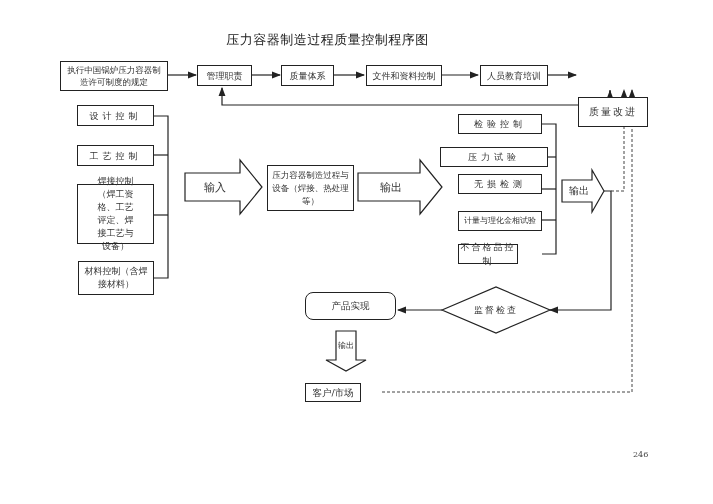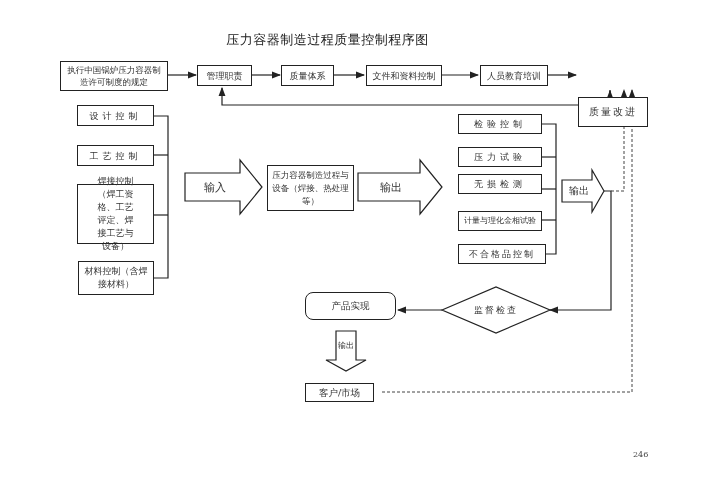--- a/index.html
+++ b/index.html
@@ -103,36 +103,36 @@
 <div class="lbl" style="left:563px;top:183px;width:32px;height:16px;font-size:10px;">输出</div>
 <div class="lbl" style="left:337px;top:333px;width:18px;height:26px;font-size:8px;line-height:12px;">输出</div>
 
 <div class="box" style="left:267px;top:165px;width:87px;height:46px;padding:0 4px;line-height:13px;font-size:8.5px;justify-content:center;">
   <span>压力容器制造过程与设备（焊接、热处理等）</span>
 </div>
 
 <div class="box spaced" style="left:458px;top:114px;width:84px;height:20px;">
   <span>检验控制</span>
 </div>
-<div class="box spaced" style="left:458px;top:147px;width:84px;height:20px;text-align:right;">
+<div class="box spaced" style="left:440px;top:147px;width:108px;height:20px;text-align:right;">
   <span>压力试验</span>
 </div>
 <div class="box spaced" style="left:458px;top:162px;width:84px;height:20px;margin-top:12px;">
   <span>无损检测</span>
 </div>
 <div class="box" style="left:458px;top:211px;width:84px;height:20px;font-size:8px;">
   <span>计量与理化金相试验</span>
 </div>
-<div class="box" style="left:458px;top:244px;width:88px;height:20px;letter-spacing:2px;">
+<div class="box" style="left:458px;top:244px;width:60px;height:20px;letter-spacing:2px;">
   <span>不合格品控制</span>
 </div>
 
 <div class="lbl" style="left:462px;top:302px;width:68px;height:16px;font-size:9px;letter-spacing:2px;">监督检查</div>
 
 <div class="box" style="left:305px;top:292px;width:91px;height:28px;border-radius:8px;font-size:9.5px;">
   <span>产品实现</span>
 </div>
 
-<div class="box" style="left:305px;top:383px;width:69px;height:19px;font-size:9.5px;">
+<div class="box" style="left:305px;top:383px;width:56px;height:19px;font-size:9.5px;">
   <span>客户/市场</span>
 </div>
 
 <div class="pagenum">246</div>
 
 </body></html>

